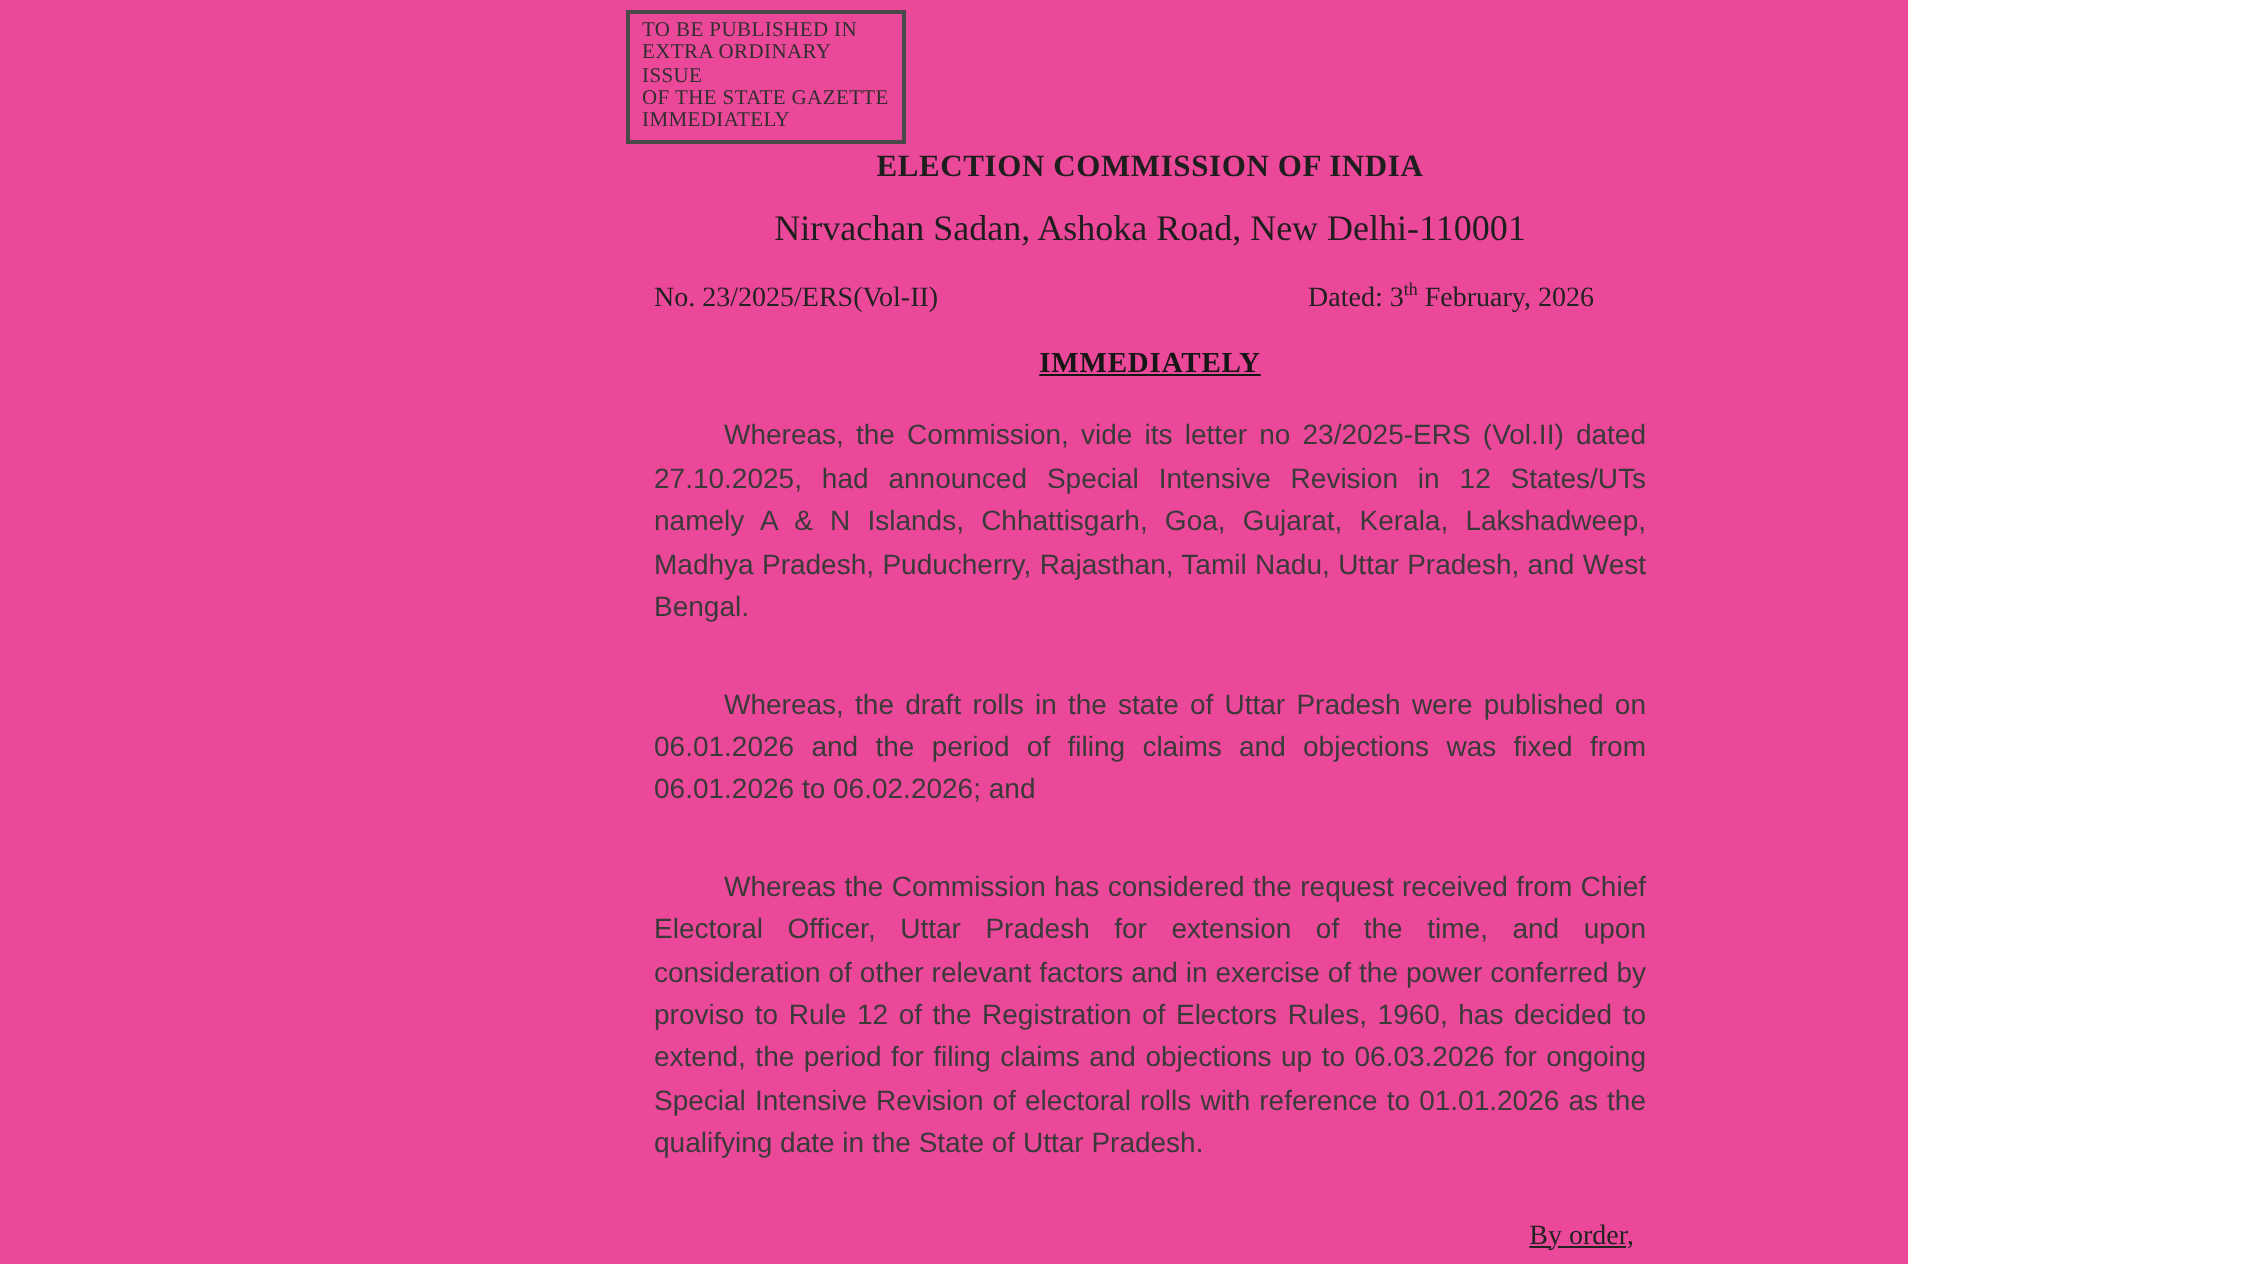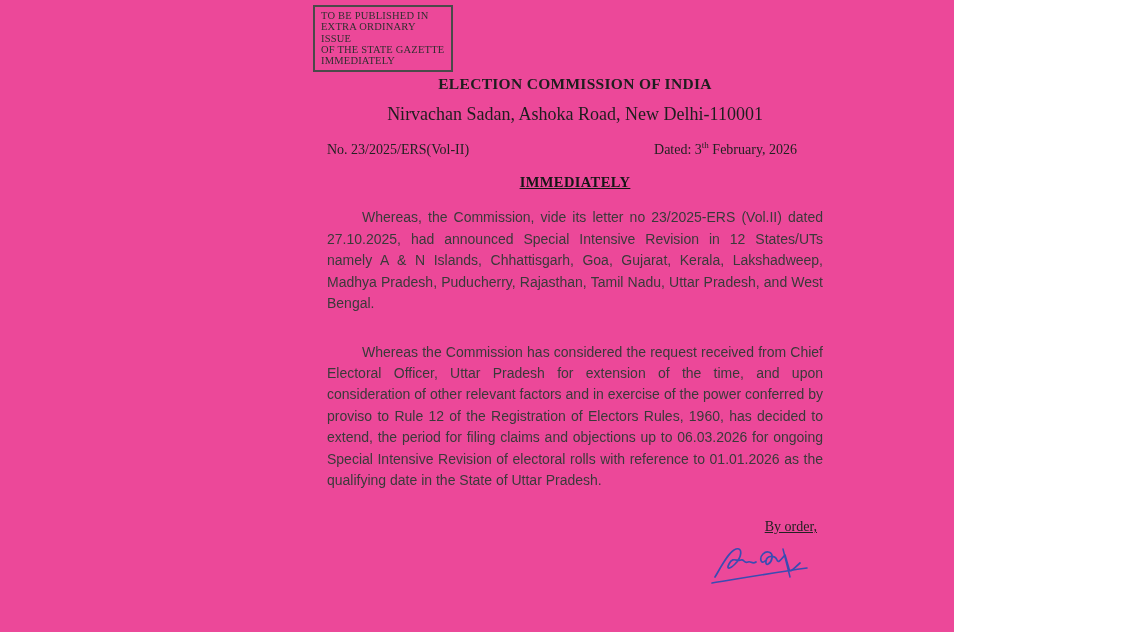--- a/index.html
+++ b/index.html
@@ -126,20 +126,21 @@
 
     <div class="meta-row">
       <span class="meta-ref">No. 23/2025/ERS(Vol-II)</span>
       <span class="meta-date"><span>Dated: 3</span><sup>th</sup><span> February, 2026</span></span>
     </div>
 
     <div class="notif-title">IMMEDIATELY</div>
 
     <div class="body-text">
       <p>Whereas, the Commission, vide its letter no 23/2025-ERS (Vol.II) dated 27.10.2025, had announced Special Intensive Revision in 12 States/UTs namely A &amp; N Islands, Chhattisgarh, Goa, Gujarat, Kerala, Lakshadweep, Madhya Pradesh, Puducherry, Rajasthan, Tamil Nadu, Uttar Pradesh, and West Bengal.</p>
+      <p>Whereas, the draft rolls in the state of Uttar Pradesh were published on 06.01.2026 and the period of filing claims and objections was fixed from 06.01.2026 to 06.02.2026; and</p>
       <p>Whereas the Commission has considered the request received from Chief Electoral Officer, Uttar Pradesh for extension of the time, and upon consideration of other relevant factors and in exercise of the power conferred by proviso to Rule 12 of the Registration of Electors Rules, 1960, has decided to extend, the period for filing claims and objections up to 06.03.2026 for ongoing Special Intensive Revision of electoral rolls with reference to 01.01.2026 as the qualifying date in the State of Uttar Pradesh.</p>
     </div>
 
     <div class="sign-block">
       <div class="by-order">By order,</div>
       <div class="signature-wrap">
         <svg width="104" height="46" viewBox="0 0 104 46">
           <path d="M6,36 C12,26 20,10 27,8 C34,6 33,16 26,23 C21,28 17,29 20,23 C24,15 28,21 32,19 C35,17.5 35,23 39,21 C42,19.5 43,24 47,21" fill="none" stroke-width="1.7" stroke-linecap="round" stroke-linejoin="round" stroke="#3a4cb2"></path>
           <path d="M56,20 C52,24 50,17 54,13 C58,9 64,11 63,17 C62,23 56,26 57,20 C58,14 66,14 68,19 C69.5,23 73,17 76,14 L80,28 C81,33 86,26 91,22" fill="none" stroke-width="1.7" stroke-linecap="round" stroke-linejoin="round" stroke="#3a4cb2"></path>
           <path d="M3,42 C28,38 62,32 98,27" fill="none" stroke-width="1.6" stroke-linecap="round" stroke="#3a4cb2"></path>

